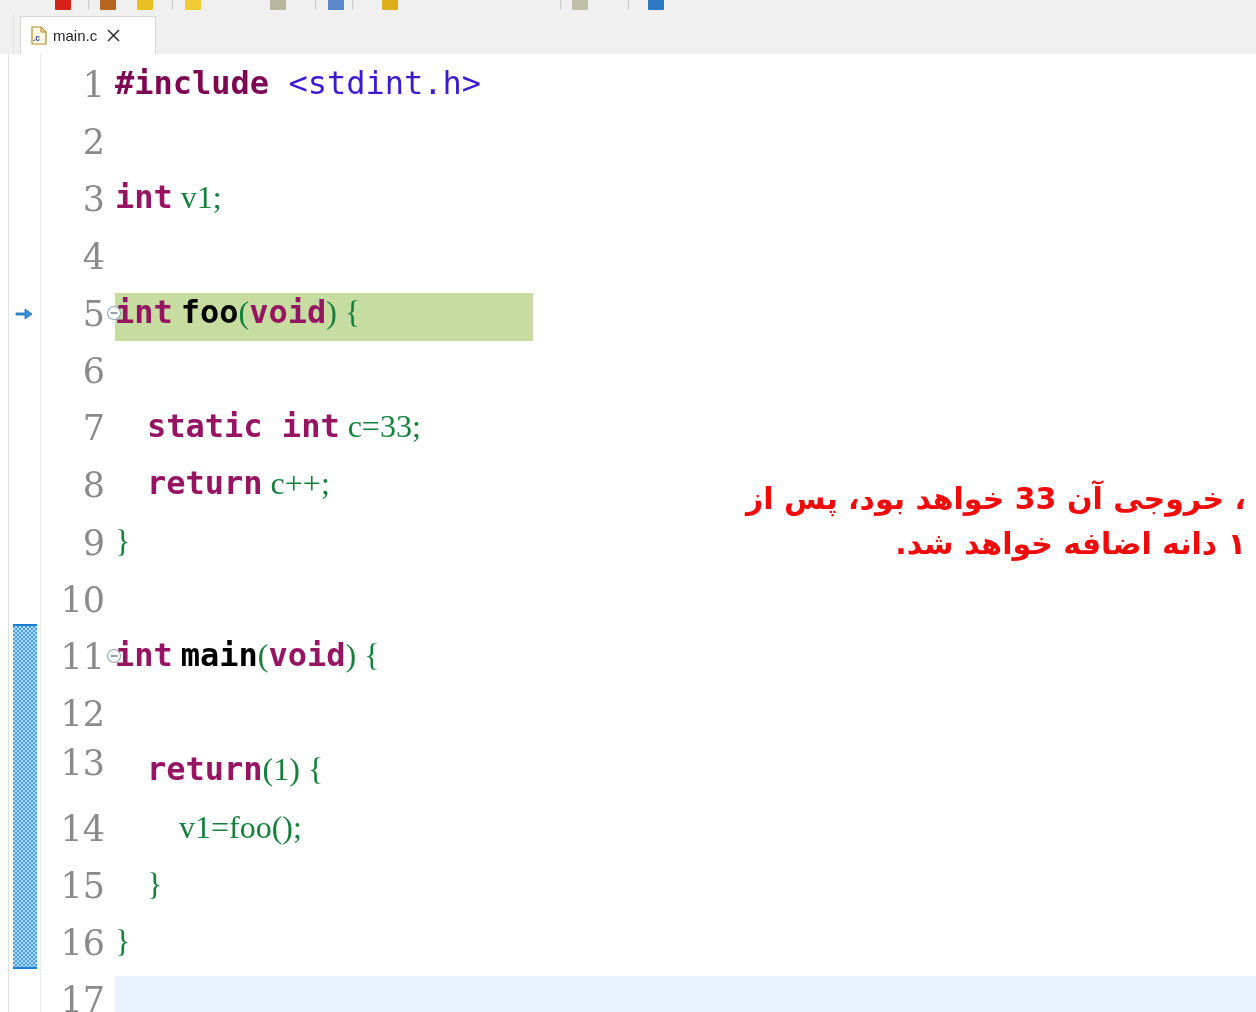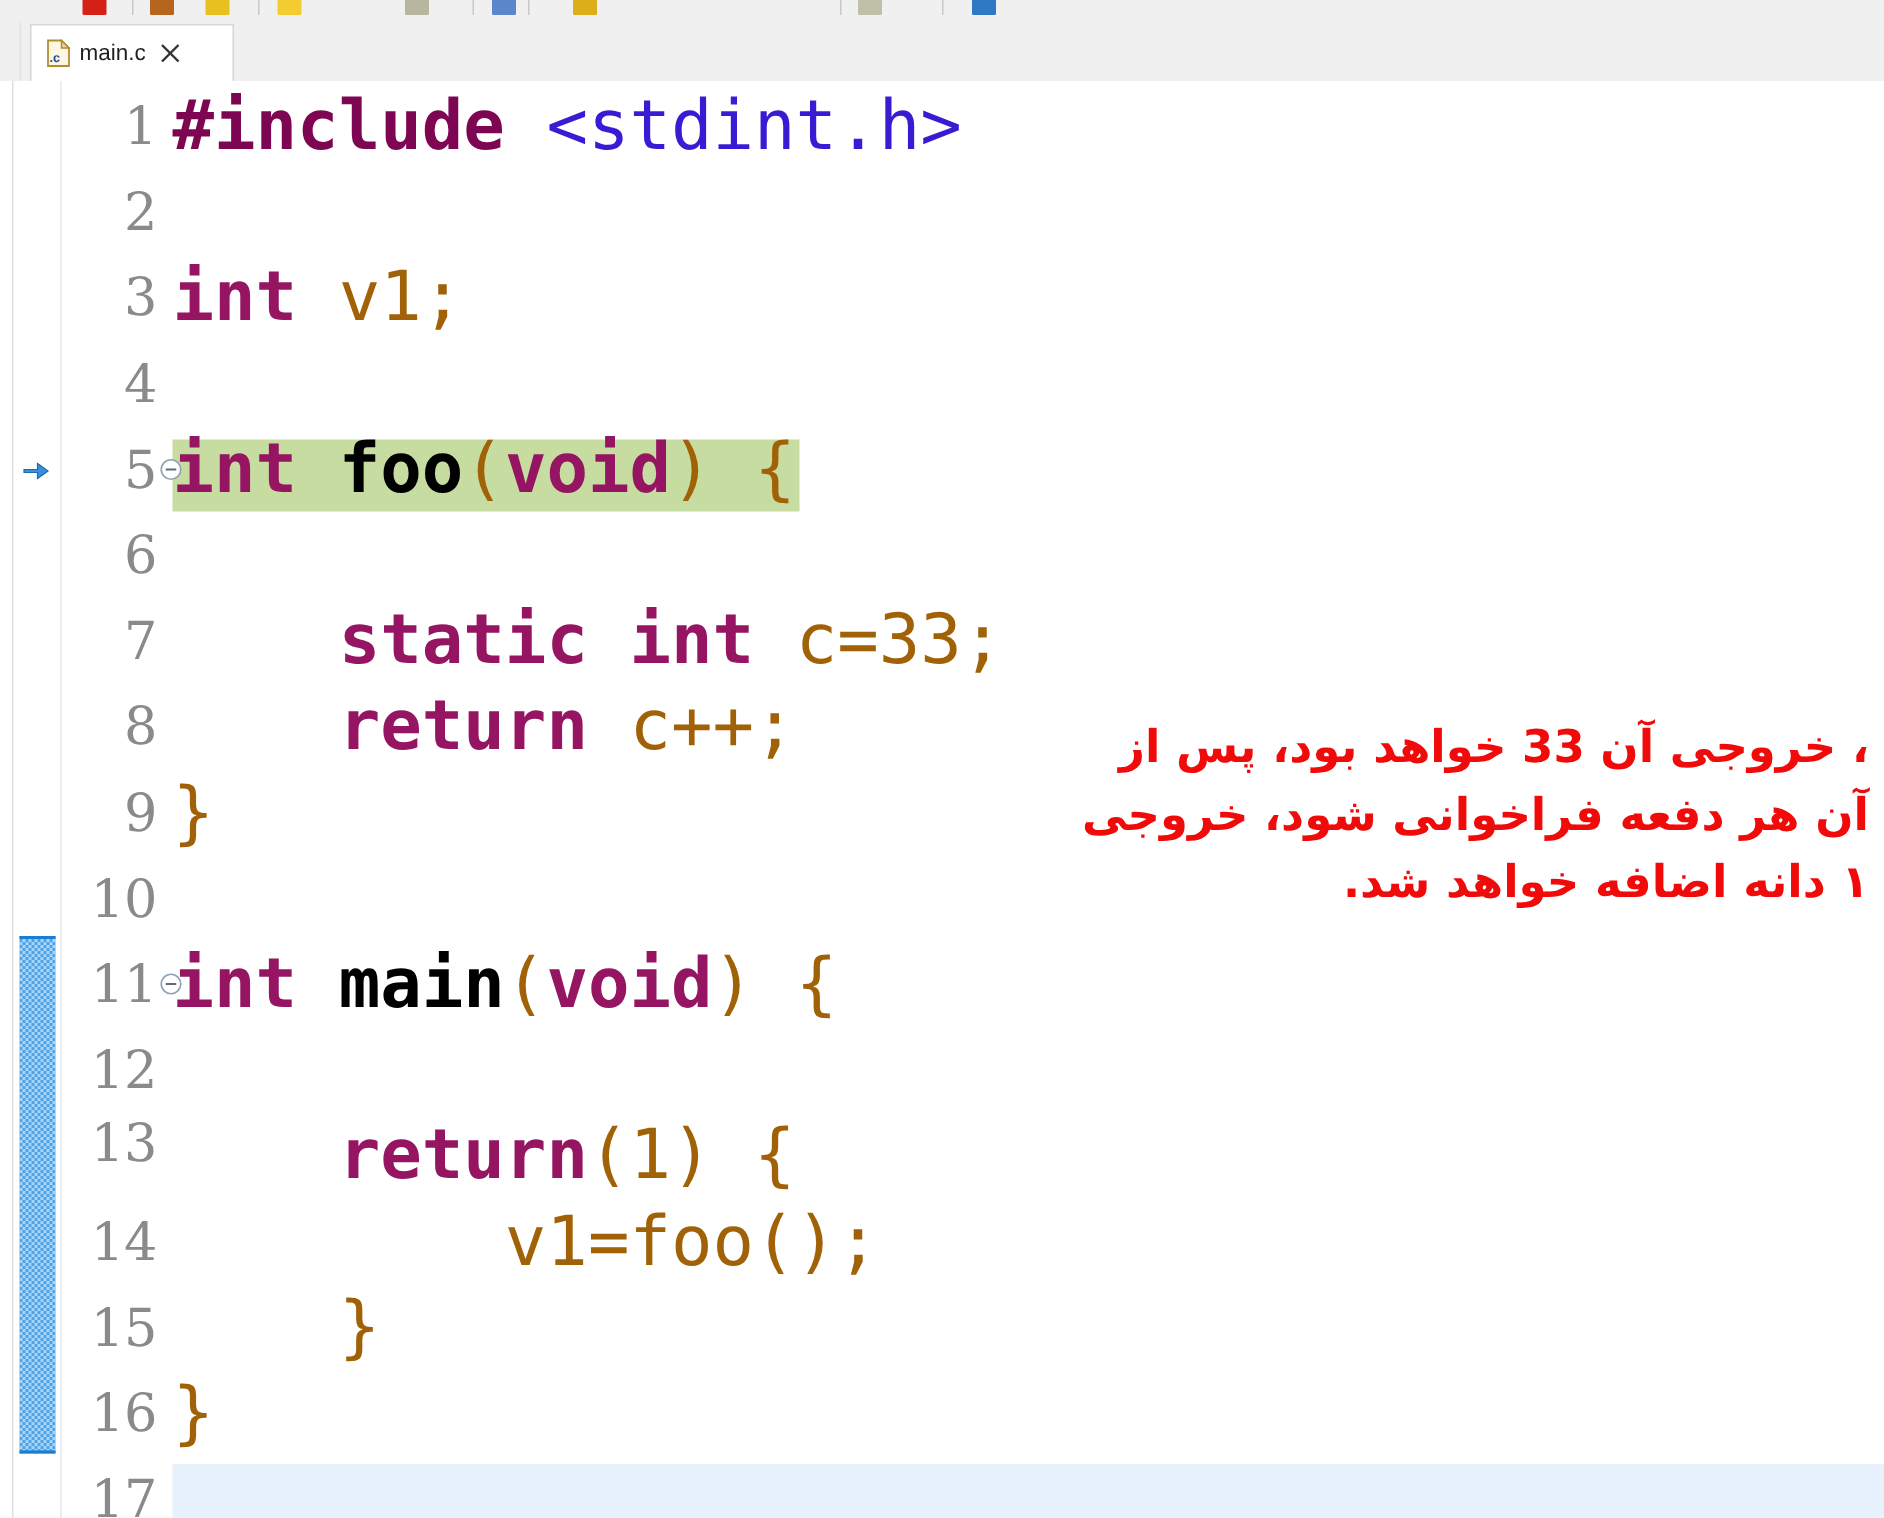--- a/index.html
+++ b/index.html
@@ -169,28 +169,28 @@
   }
 
   
   .codeline {
     position: absolute;
     left: 115px;
     height: 44px;
     line-height: 44px;
     white-space: pre;
     font-family: "DejaVu Sans Mono", "Liberation Mono", monospace;
-    font-size: 46px;
+    font-size: 32px;
     color: #000000;
   }
   .kw   { color: #951563; font-weight: bold; }
   .pp   { color: #7d0552; font-weight: bold; }
   .inc  { color: #3b1ad4; }
   .fn   { color: #000000; font-weight: bold; }
-  .plain{ color: #a16207; }
+  .plain{ color: #15803d; font-family: Liberation Serif, serif; }
 
   
   .hl-green {
     position: absolute;
     background: #c7dca0;
   }
   .hl-curline {
     position: absolute;
     background: #e8f2fd;
   }
@@ -317,15 +317,14 @@
       <div class="codeline" style="top: 750.6px;"><span class="plain">        v1=foo();</span></div>
       <div class="codeline" style="top: 807.8px;"><span class="plain">    }</span></div>
       <div class="codeline" style="top: 865px;"><span class="plain">}</span></div>
       <div class="codeline" style="top: 922.2px;"></div>
     </div>
 
 </div>
 
 <div id="annotation" style="color: rgb(241, 10, 10);">
     <span class="aline">، خروجی آن 33 خواهد بود، پس از</span>
-    <span class="aline">آن هر دفعه فراخوانی شود، خروجی</span>
     <span class="aline">۱ دانه اضافه خواهد شد.</span>
   </div>
 
 </body></html>

